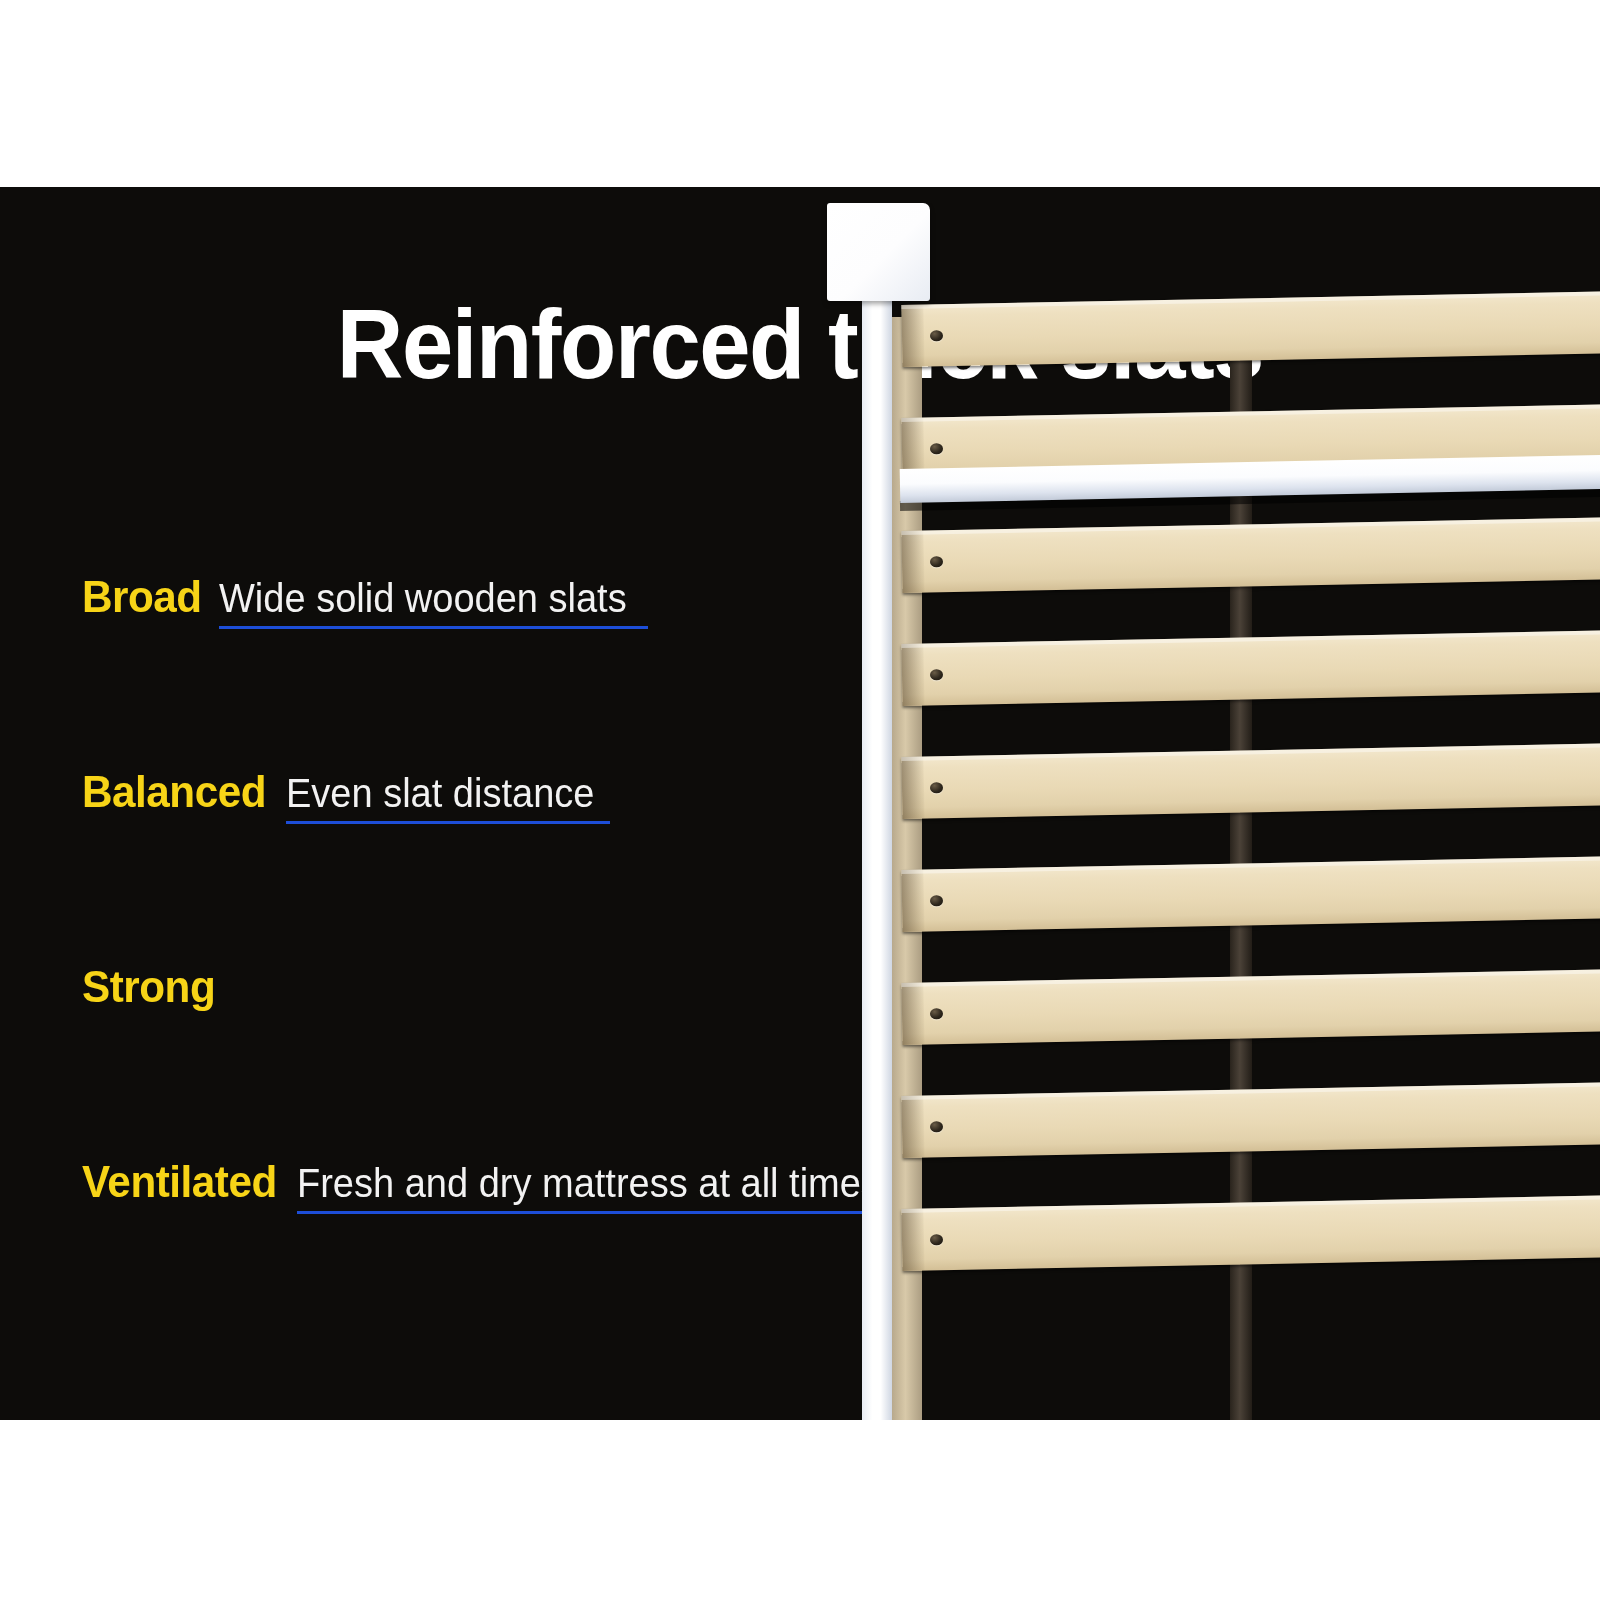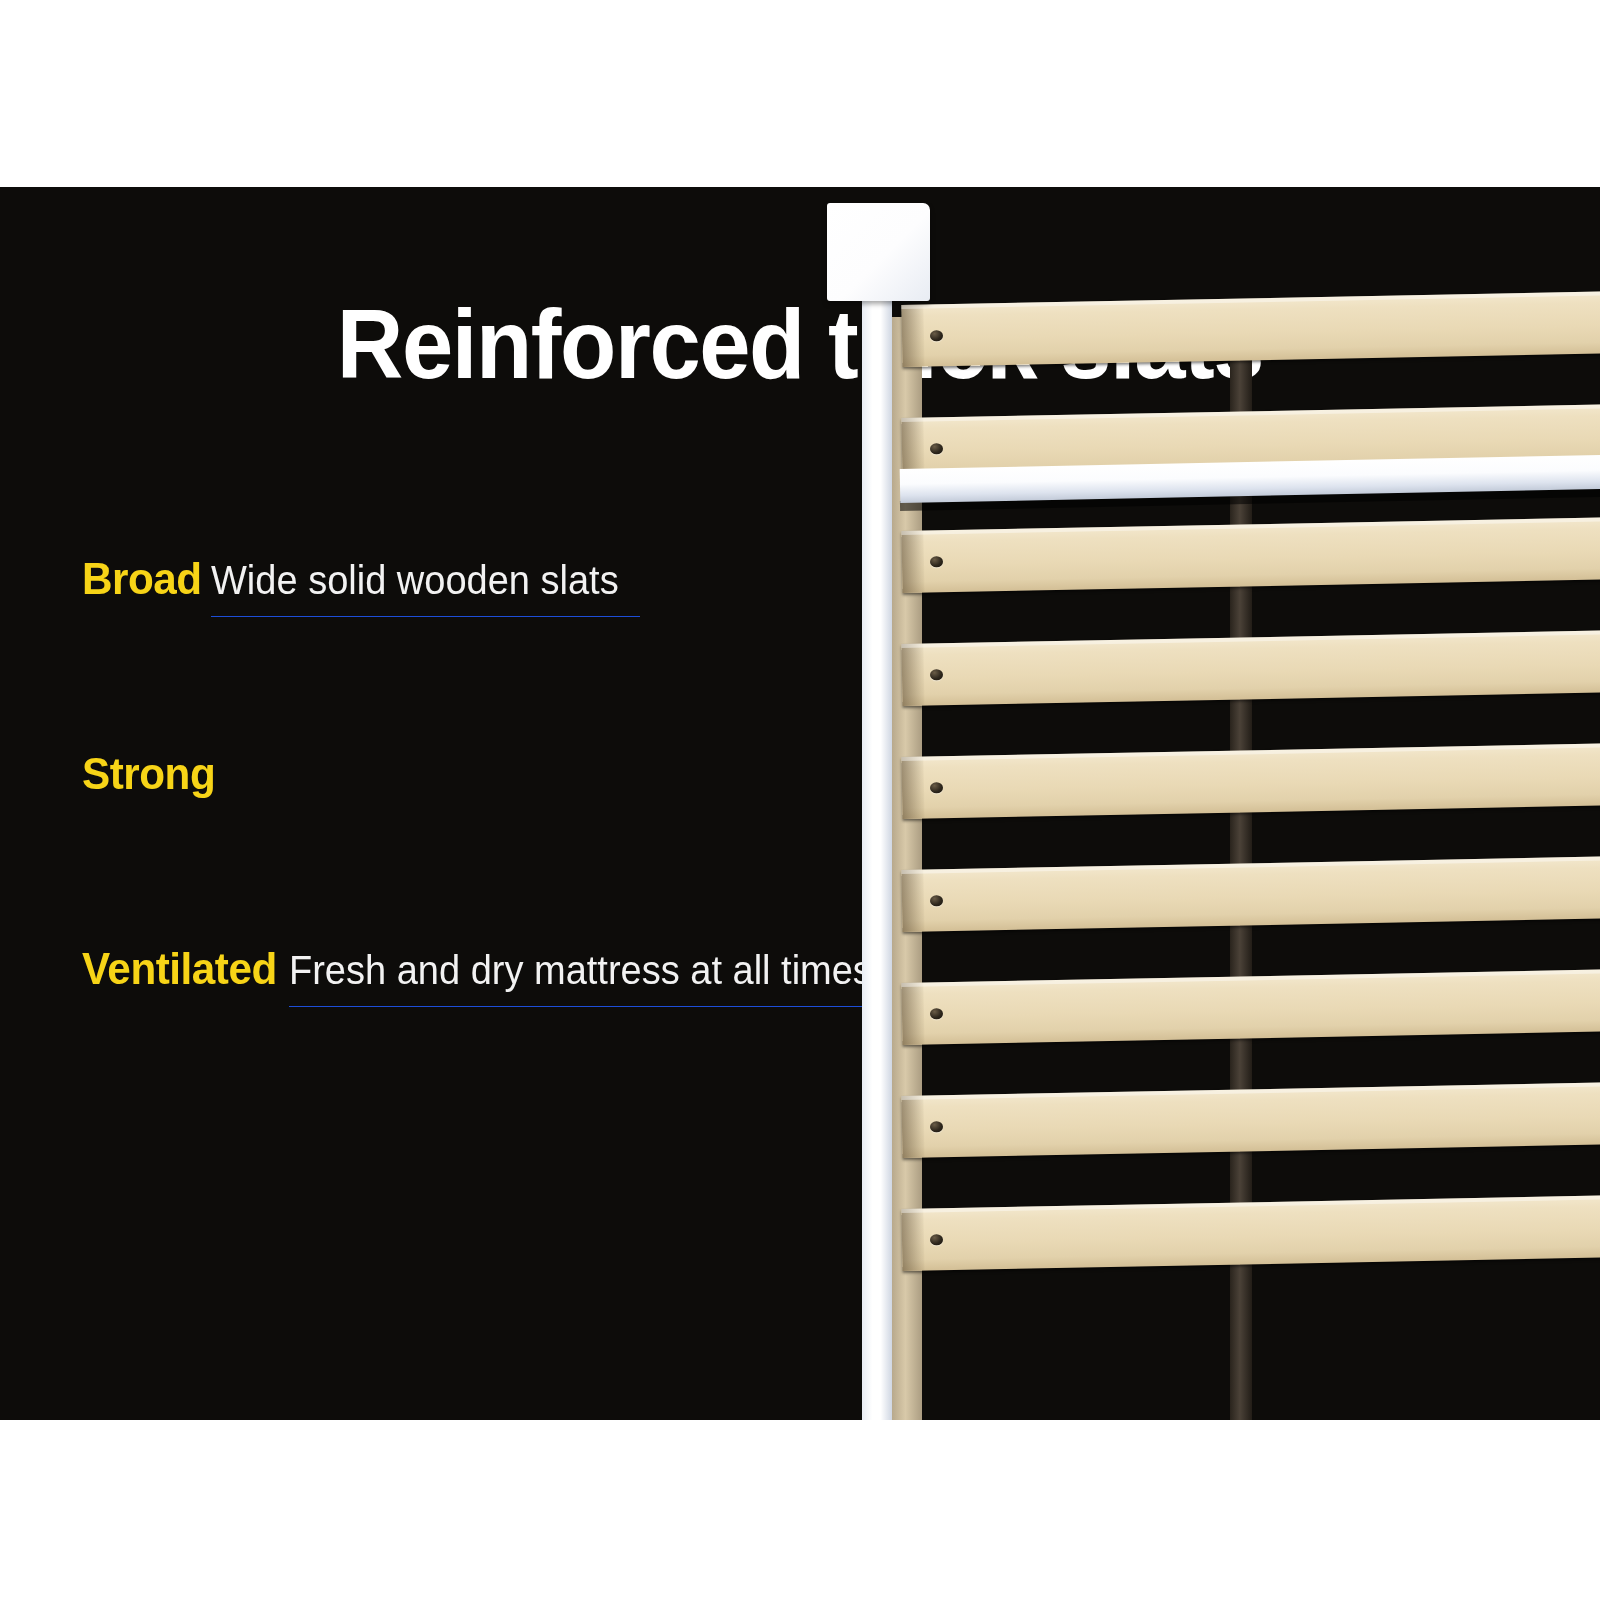--- a/index.html
+++ b/index.html
@@ -49,42 +49,42 @@
     line-height: 1;
     transform: scaleX(0.94);
     transform-origin: 50% 50%;
     white-space: nowrap;
   }
 
   
   #feature-list {
     position: absolute;
     left: 82px;
-    top: 370px;
+    top: 388px;
     width: 740px;
   }
   .feature-row {
     display: flex;
     align-items: baseline;
     height: 195px;
   }
   .feature-term {
     color: #f7d417;
     font-weight: 700;
     font-size: 44px;
     letter-spacing: -0.5px;
     line-height: 1;
     white-space: nowrap;
     transform: scaleX(0.96);
     transform-origin: 0 50%;
   }
   .feature-desc-wrap {
-    margin-left: 4px;
-    padding-bottom: 16px;
-    border-bottom: 1px solid #1d4ed8;
+    margin-left: 12px;
+    padding-bottom: 8px;
+    border-bottom: 3px solid #1d4ed8;
   }
   .feature-desc {
     color: #f2f2f2;
     font-weight: 400;
     font-size: 40px;
     line-height: 1;
     white-space: nowrap;
     transform: scaleX(0.95);
     transform-origin: 0 50%;
     display: inline-block;
@@ -215,20 +215,26 @@
 
     <div id="feature-list">
 
       <div class="feature-row">
         <span class="feature-term">Broad</span>
         <span class="feature-desc-wrap">
           <span class="feature-desc">Wide solid wooden slats</span>
         </span>
       </div>
 
+      <div class="feature-row">
+        <span class="feature-term">Balanced</span>
+        <span class="feature-desc-wrap">
+          <span class="feature-desc">Even slat distance</span>
+        </span>
+      </div>
 
       <div class="feature-row">
         <span class="feature-term">Strong</span>
       </div>
 
       <div class="feature-row">
         <span class="feature-term">Ventilated</span>
         <span class="feature-desc-wrap">
           <span class="feature-desc">Fresh and dry mattress at all times</span>
         </span>

